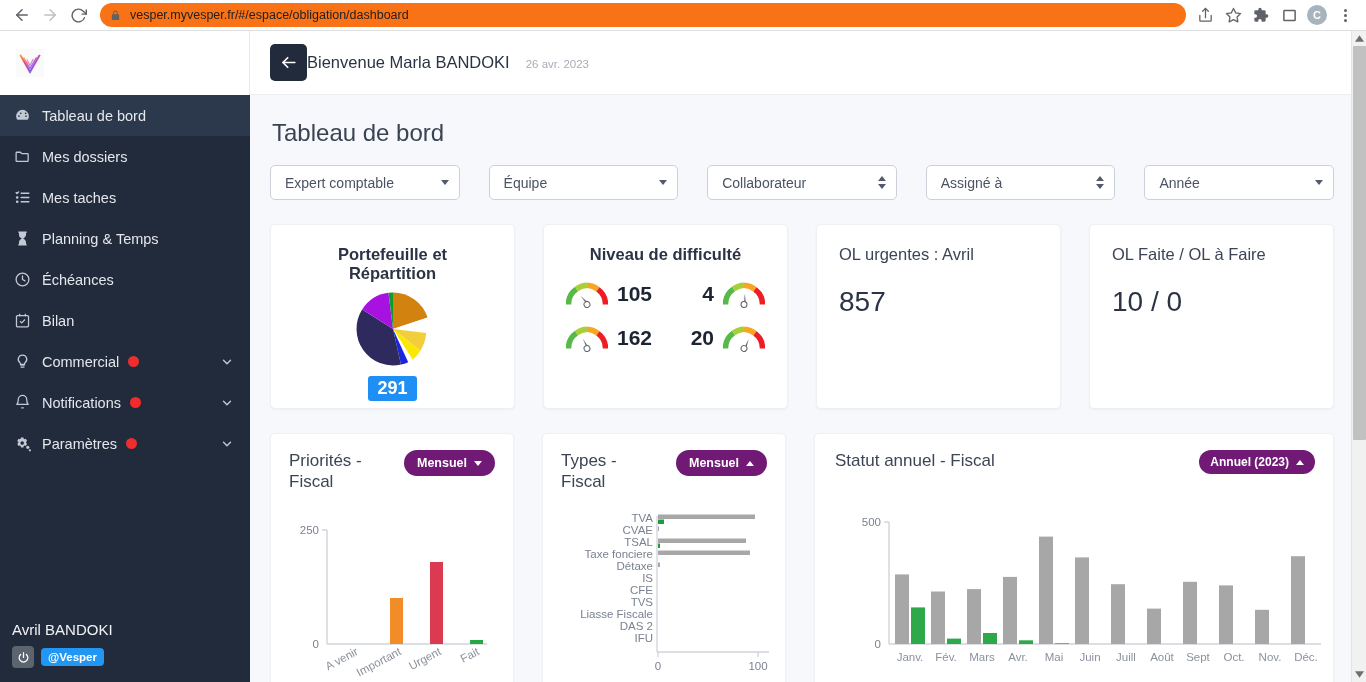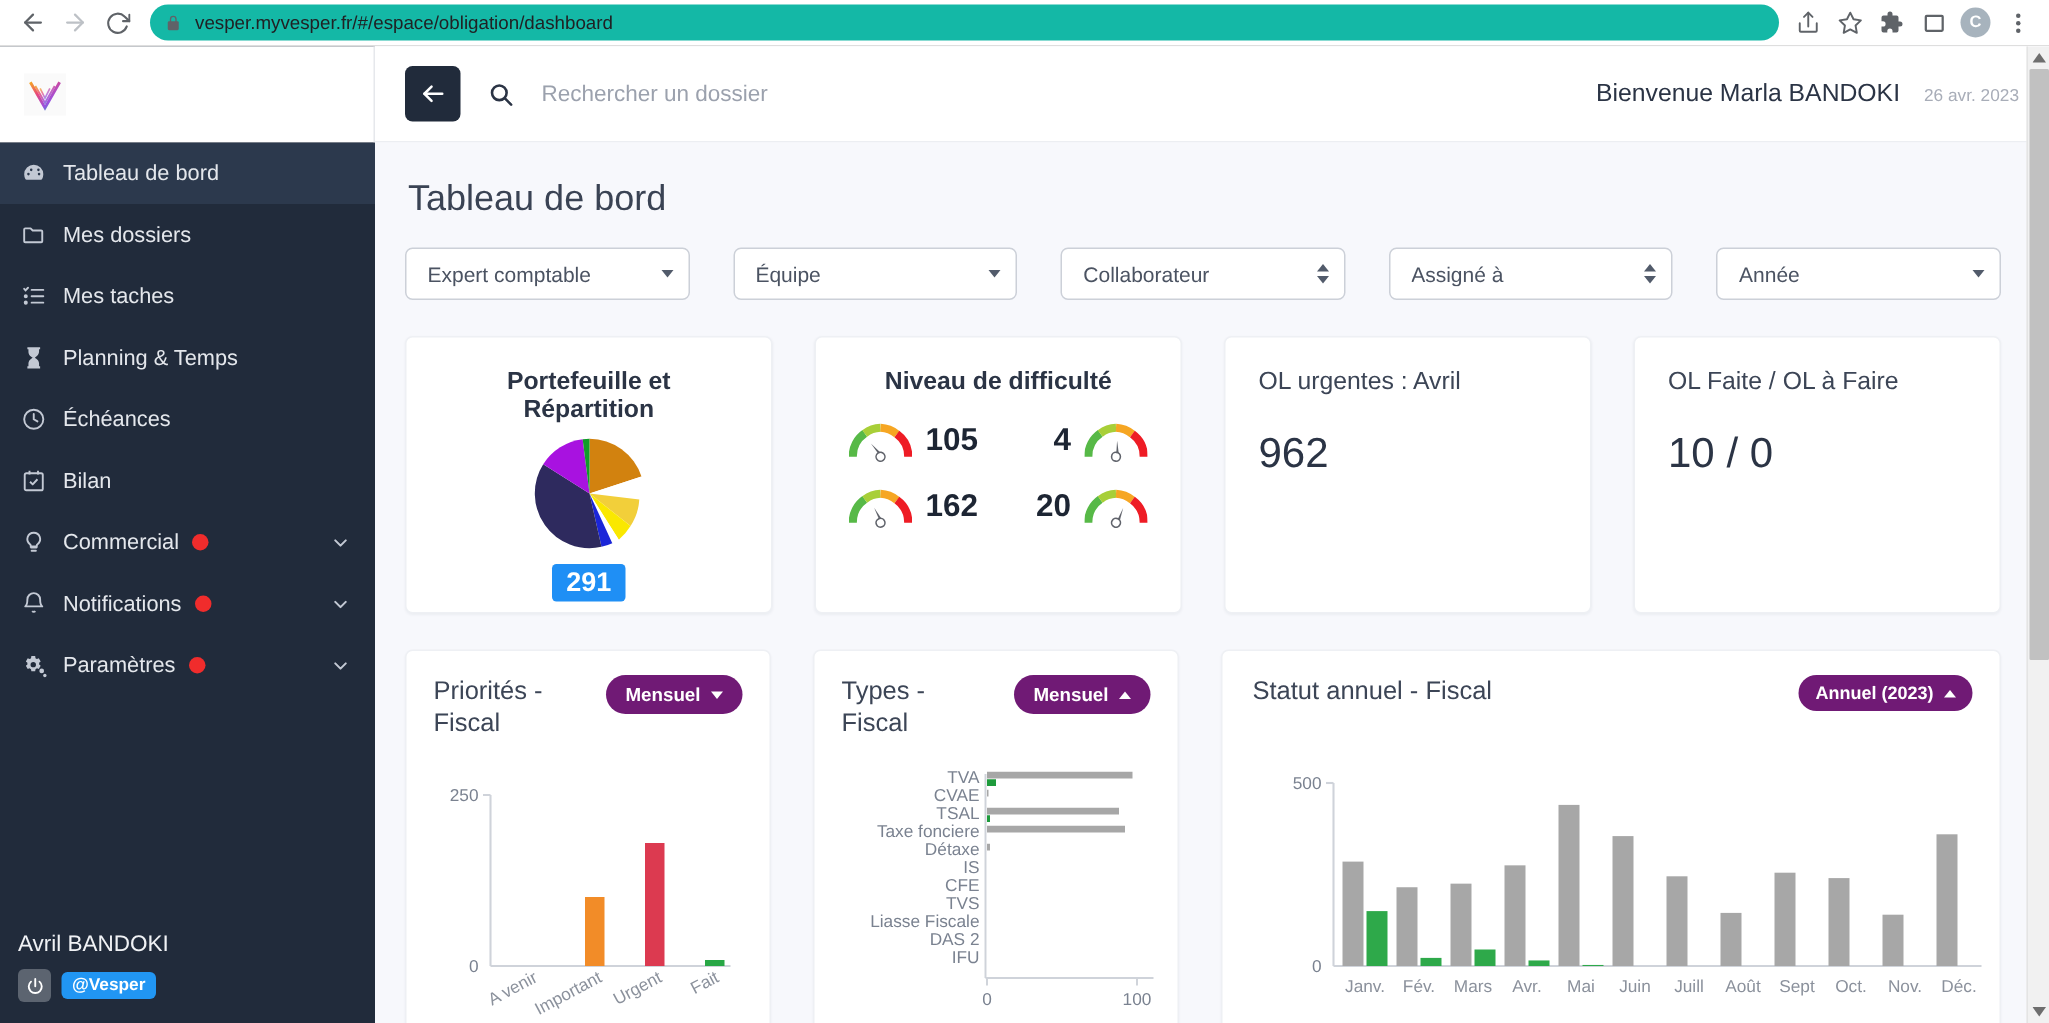--- a/index.html
+++ b/index.html
@@ -26,21 +26,21 @@
     display: flex; align-items: center; justify-content: center;
     border-radius: 50%;
     color: #5f6368;
     flex: none;
   }
   .nav-btn.disabled { color: #bdc1c6; }
   .nav-btn svg { display: block; }
   .omnibox {
     flex: 1;
     height: 24px;
-    background: #14b8a6;
+    background: #f97316;
     border-radius: 12px;
     display: flex;
     align-items: center;
     margin: 0 6px 0 8px;
     padding: 0 10px;
     min-width: 0;
   }
   .omnibox .lock { flex: none; margin-right: 9px; color: #5f6368; display:flex; }
   .omnibox .url {
     font-size: 12.5px;
@@ -486,29 +486,20 @@
   </aside>
 
   <section class="main">
 
     <header class="topbar">
       <div class="back-btn">
         <svg width="19" height="19" viewBox="0 0 24 24" fill="none" stroke="currentColor" stroke-width="2.1" stroke-linecap="round" stroke-linejoin="round">
             <line x1="20" y1="12" x2="5" y2="12"></line>
             <polyline points="11 18 5 12 11 6"></polyline>
           </svg>
-      </div>
-      <div class="search-wrap">
-        <span class="search-ico">
-          <svg width="18" height="18" viewBox="0 0 24 24" fill="none" stroke="currentColor" stroke-width="2.3" stroke-linecap="round">
-              <circle cx="10.5" cy="10.5" r="6.5"></circle>
-              <line x1="15.5" y1="15.5" x2="21" y2="21"></line>
-            </svg>
-        </span>
-        <input class="search-input" type="text" placeholder="Rechercher un dossier" style="">
       </div>
       <div class="welcome">
         <span class="welcome-name">Bienvenue Marla BANDOKI</span>
         <span class="welcome-date">26 avr. 2023</span>
       </div>
     </header>
 
     <div class="content">
       <h1 class="page-title">Tableau de bord</h1>
 
@@ -617,21 +608,21 @@
                     <path d="M50 56 L50 30 L55 56 Z" fill="#60636b"></path>
                     <circle cx="50" cy="56" r="7" fill="#fff" stroke="#60636b" stroke-width="2.5"></circle>
                   </g>
               </svg>
             </div>
           </div>
         </div>
 
         <div class="card kpi-card">
           <div class="kpi-title">OL urgentes : Avril</div>
-          <div class="kpi-big">962</div>
+          <div class="kpi-big">857</div>
         </div>
 
         <div class="card kpi-card">
           <div class="kpi-title">OL Faite / OL à Faire</div>
           <div class="kpi-big">10 / 0</div>
         </div>
       </div>
 
       <div class="chart-row">
 

